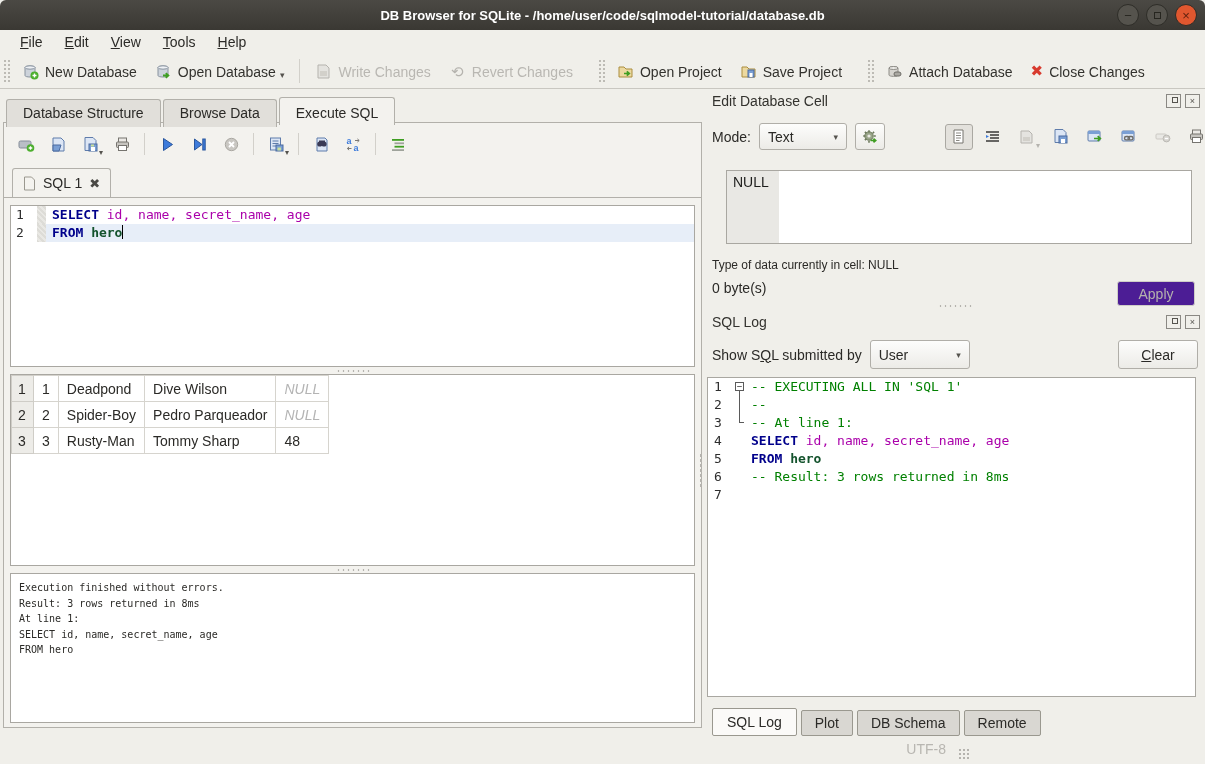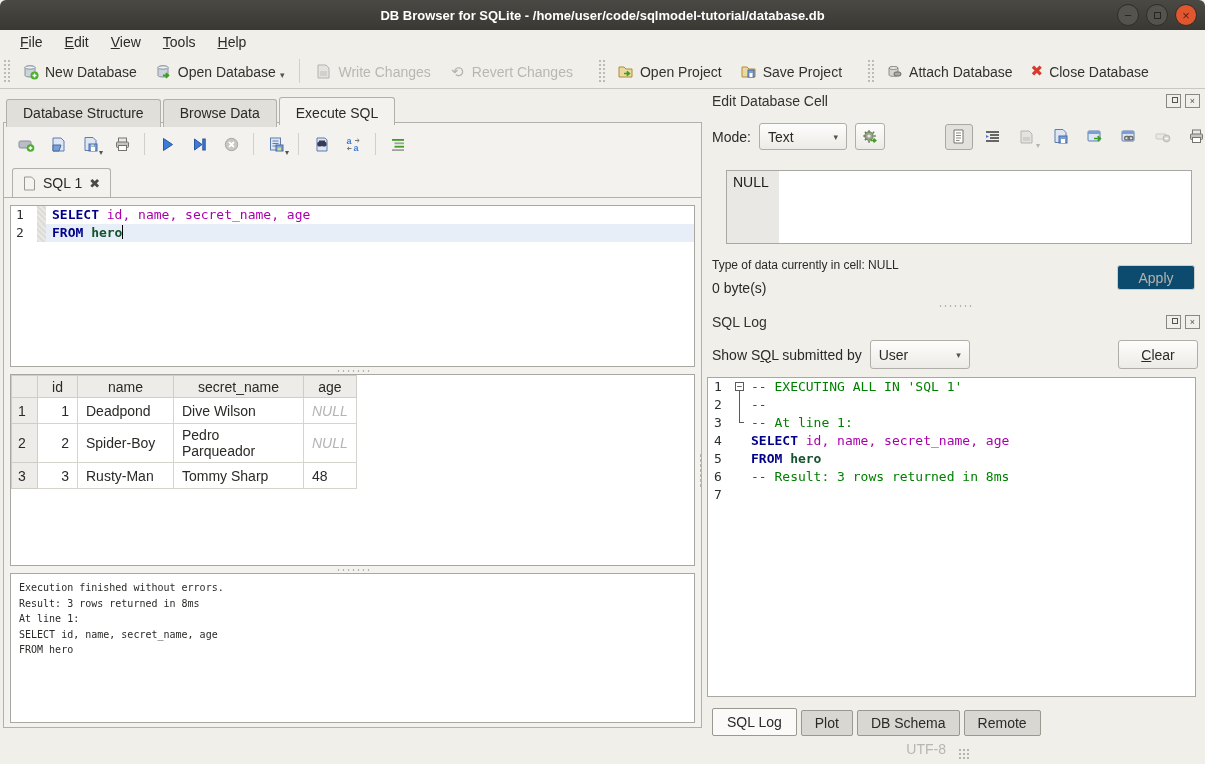--- a/index.html
+++ b/index.html
@@ -112,22 +112,22 @@
     display:flex; align-items:center; padding:0 8px; font-size:14px; }
   .combo .arrow { margin-left:auto; font-size:9px; color:#55534e; padding-left:10px; }
   .pushbtn { background:linear-gradient(#fdfdfc,#ecebe7); border:1px solid #b0aea8; border-radius:3px;
     display:flex; align-items:center; justify-content:center; font-size:14px; }
   .toolbtn { width:28px; height:26px; display:flex; align-items:center; justify-content:center; position:relative; }
   .toolbtn.pressed { background:#e3e1dc; border:1px solid #aaa8a2; border-radius:3px; }
 
   .cell-box { position:absolute; left:21px; top:80px; width:466px; height:74px; background:#fff; border:1px solid #a9a7a1; display:flex; }
   .cell-null-strip { width:52px; background:#e9e8e4; font-size:14px; padding:3px 0 0 6px; color:#1d1d1b; }
 
-  .apply-btn { position:absolute; left:412px; top:175px; width:78px; height:25px;
-    background:#0c4a6e; border:1px solid #cfcdc7; border-radius:3px;
+  .apply-btn { position:absolute; left:412px; top:191px; width:78px; height:25px;
+    background:#4c1d95; border:1px solid #cfcdc7; border-radius:3px;
     display:flex; align-items:center; justify-content:center; color:#b5b3ae; font-size:14px; }
 
   .log-box { position:absolute; left:2px; top:287px; width:489px; height:320px; background:#fff; border:1px solid #a9a7a1; overflow:hidden; }
   .log-line { display:flex; height:18px; line-height:18px; font-size:13px; }
   .log-gut { width:26px; padding-left:6px; flex:none; color:#2e2e2e; }
   .log-fold { width:13px; flex:none; position:relative; }
   .fold-box { position:absolute; left:1px; top:4px; width:9px; height:9px; border:1px solid #5a5a5a; background:#fff;
     font-size:9px; line-height:7px; text-align:center; color:#333; }
   .fold-v { position:absolute; left:5px; top:13px; bottom:0; width:1px; background:#5a5a5a; }
   .fold-v2 { position:absolute; left:5px; top:0; bottom:0; width:1px; background:#5a5a5a; }
@@ -247,21 +247,21 @@
           <path d="M3 5c0-1.8 9-1.8 9 0v7c0 1.8-9 1.8-9 0z" fill="#d6d4cf" stroke="#8f8d88"></path>
           <ellipse cx="7.5" cy="5" rx="4.5" ry="1.5" fill="#ecebe7" stroke="#8f8d88"></ellipse>
           <rect x="8" y="9" width="7" height="4" rx="2" fill="#aaa8a2" stroke="#6e6c67"></rect>
         </svg>
       </span>
     <span>Attach Database</span>
   </div>
 
   <div class="tb-btn">
     <span style="color:#d83a2e;font-weight:bold;font-size:15px;">✖</span>
-    <span>Close Database</span>
+    <span>Close Changes</span>
   </div>
 </div>
 
 <div class="left-pane">
   <div class="pane-box"></div>
 
   <div class="main-tabs">
     <div class="mtab">Database Structure</div>
     <div class="mtab">Browse Data</div>
     <div class="mtab active">Execute SQL</div>
@@ -401,27 +401,20 @@
       </div>
     </div>
 
     <div class="hsplit" style="top:244px;">
         <div class="dots"></div>
       </div>
 
     <div class="grid-wrap">
       <table class="grid">
         <tbody>
-            <tr>
-          <th class="corner"></th>
-          <th style="width:40px;">id</th>
-          <th style="width:96px;">name</th>
-          <th style="width:130px;">secret_name</th>
-          <th style="width:44px;">age</th>
-        </tr>
         <tr>
           <td class="rowhdr">1</td>
           <td class="num">1</td>
           <td>Deadpond</td>
           <td>Dive Wilson</td>
           <td class="null">NULL</td>
         </tr>
         <tr>
           <td class="rowhdr">2</td>
           <td class="num">2</td>

